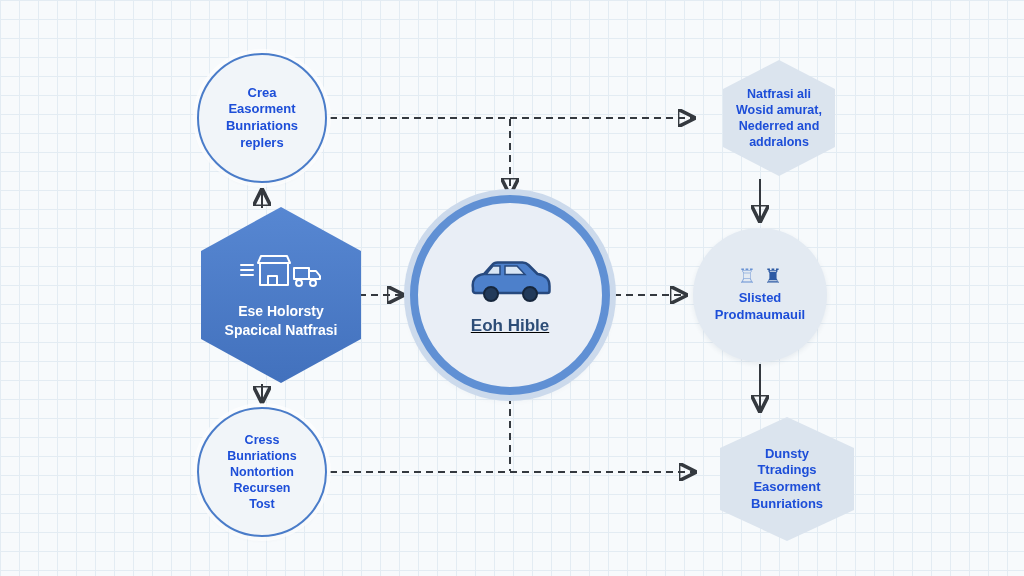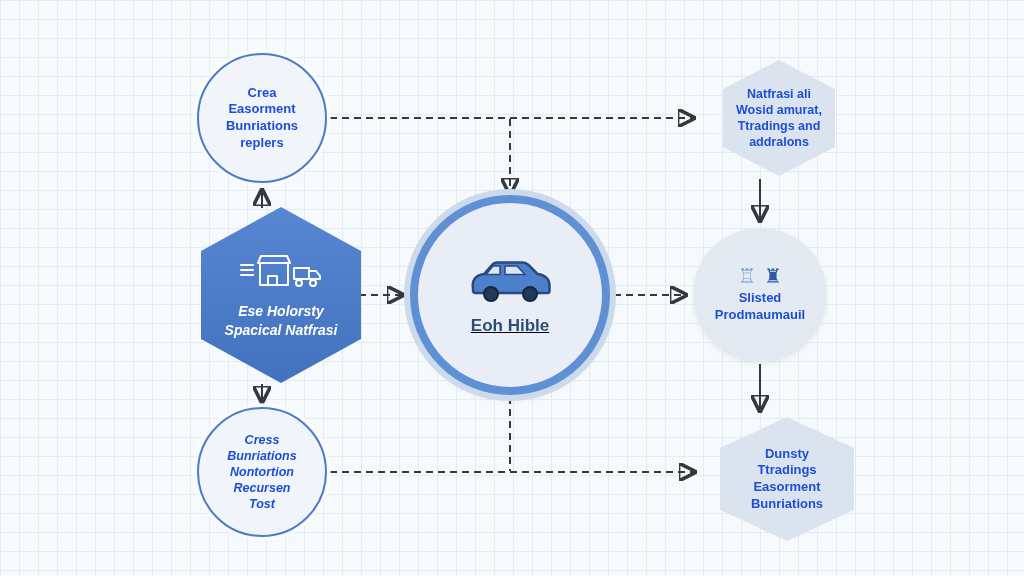--- a/index.html
+++ b/index.html
@@ -92,26 +92,26 @@
       <span>Easorment</span>
       <span>Bunriations</span>
       <span>replers</span>
     </div>
   </div>
 
   <div class="node hex hex-light" style="left:704px; top:60px; width:112px; height:116px;">
     <div class="label" style="font-size:12.5px;">
       <span>Natfrasi ali</span>
       <span>Wosid amurat,</span>
-      <span>Ttradings and</span>
+      <span>Nederred and</span>
       <span>addralons</span>
     </div>
   </div>
 
-  <div class="node hex hex-blue" style="left:182px; top:207px; width:160px; height:176px;font-style:italic;">
+  <div class="node hex hex-blue" style="left:182px; top:207px; width:160px; height:176px;">
     <div class="node-icon">
       <svg width="86" height="46" viewBox="0 0 86 46">
         <g fill="none" stroke="#ffffff" stroke-width="2" stroke-linejoin="round" stroke-linecap="round">
           <path d="M3 14 h12 M3 19 h12 M3 24 h12"></path>
           <rect x="22" y="12" width="28" height="22"></rect>
           <path d="M20 12 l3 -7 h26 l3 7 z"></path>
           <path d="M30 34 v-9 h9 v9"></path>
           <rect x="56" y="17" width="15" height="11"></rect>
           <path d="M71 20 h7 l4 5 v3 h-11"></path>
           <circle cx="61" cy="32" r="3"></circle>
@@ -144,21 +144,21 @@
     <div class="icon-row">
       <span class="glyph glyph-light">♖</span>
       <span class="glyph glyph-dark">♜</span>
     </div>
     <div class="label">
       <span>Slisted</span>
       <span>Prodmaumauil</span>
     </div>
   </div>
 
-  <div class="node circle circle-outlined" style="left:197px; top:407px; width:130px; height:130px;font-style:italic;">
+  <div class="node circle circle-outlined" style="left:197px; top:407px; width:130px; height:130px;">
     <div class="label" style="font-size:12.5px;">
       <span>Cress</span>
       <span>Bunriations</span>
       <span>Nontortion</span>
       <span>Recursen</span>
       <span>Tost</span>
     </div>
   </div>
 
   <div class="node hex hex-light" style="left:701px; top:417px; width:134px; height:124px;">

